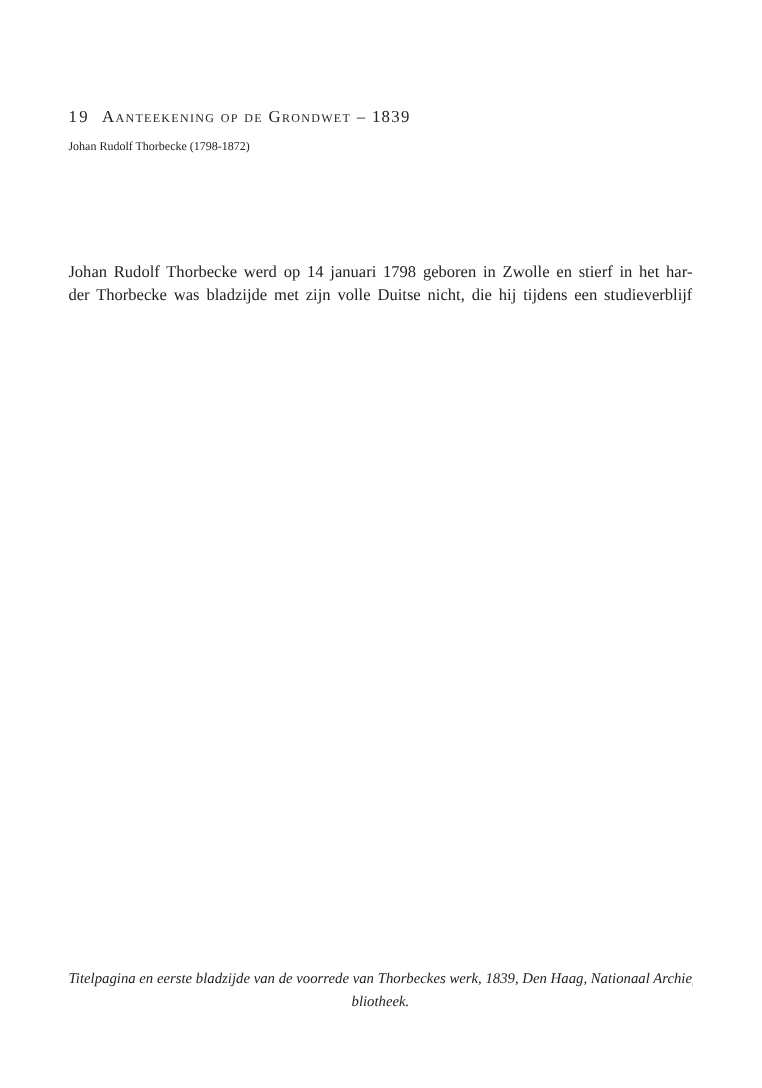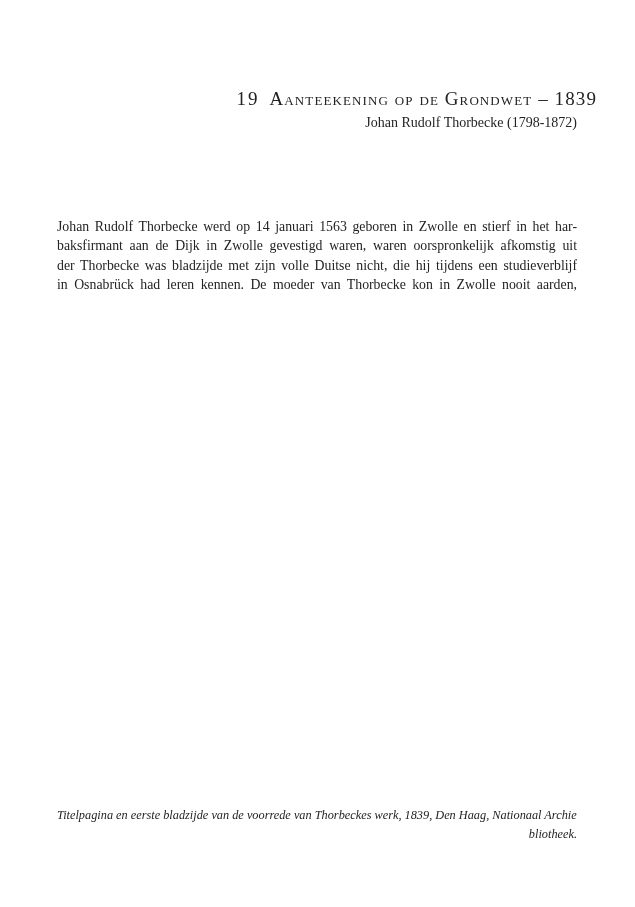--- a/index.html
+++ b/index.html
@@ -14,40 +14,38 @@
     background: #ffffff;
     font-family: "Liberation Serif", serif;
     color: #232323;
     overflow: hidden;
   }
   .chapter-heading {
     position: absolute;
     left: 57px;
     top: 87px;
     width: 540px;
-    font-size: 19px;
+    font-size: 14px;
     line-height: 24px;
     white-space: nowrap;
-    text-align: right;
   }
   .chapter-number {
     letter-spacing: 2px;
     margin-right: 10px;
   }
   .chapter-title {
     font-variant: small-caps;
     letter-spacing: 1.1px;
   }
   .chapter-author {
     position: absolute;
     left: 57px;
     top: 114px;
     width: 520px;
-    text-align: right;
-    font-size: 14px;
+    font-size: 10px;
     line-height: 18px;
   }
   .body-text {
     position: absolute;
     left: 57px;
     top: 217px;
     width: 520px;
     font-size: 13.8px;
     line-height: 19.3px;
   }
@@ -69,39 +67,37 @@
     font-size: 12.3px;
     line-height: 18.8px;
   }
   .caption-line-first {
     text-align: justify;
     text-align-last: justify;
     white-space: nowrap;
     overflow: hidden;
   }
   .caption-line-last {
-    text-align: right;
+    text-align: center;
   }
 </style>
 </head>
 <body>
 
 <div class="page">
 
   <div class="chapter-heading">
     <span class="chapter-number">19</span><span class="chapter-title">Aanteekening op de Grondwet – 1839</span>
   </div>
 
   <div class="chapter-author">Johan Rudolf Thorbecke (1798-1872)</div>
 
   <section class="body-text">
-    <div class="body-line">Johan Rudolf Thorbecke werd op 14 januari 1563 geboren in Zwolle en stierf in het har-</div>
-    <div class="body-line">baksfirmant aan de Dijk in Zwolle gevestigd waren, waren oorspronkelijk afkomstig uit</div>
+    <div class="body-line">Johan Rudolf Thorbecke werd op 14 januari 1798 geboren in Zwolle en stierf in het har-</div>
     <div class="body-line">der Thorbecke was bladzijde met zijn volle Duitse nicht, die hij tijdens een studieverblijf</div>
-    <div class="body-line">in Osnabrück had leren kennen. De moeder van Thorbecke kon in Zwolle nooit aarden,</div>
   </section>
 
   <figure class="figure-caption" style="margin:0">
     <div class="caption-line-first">Titelpagina en eerste bladzijde van de voorrede van Thorbeckes werk, 1839, Den Haag, Nationaal Archief, bi-</div>
     <div class="caption-line-last">bliotheek.</div>
   </figure>
 
 </div>
 
 </body></html>

